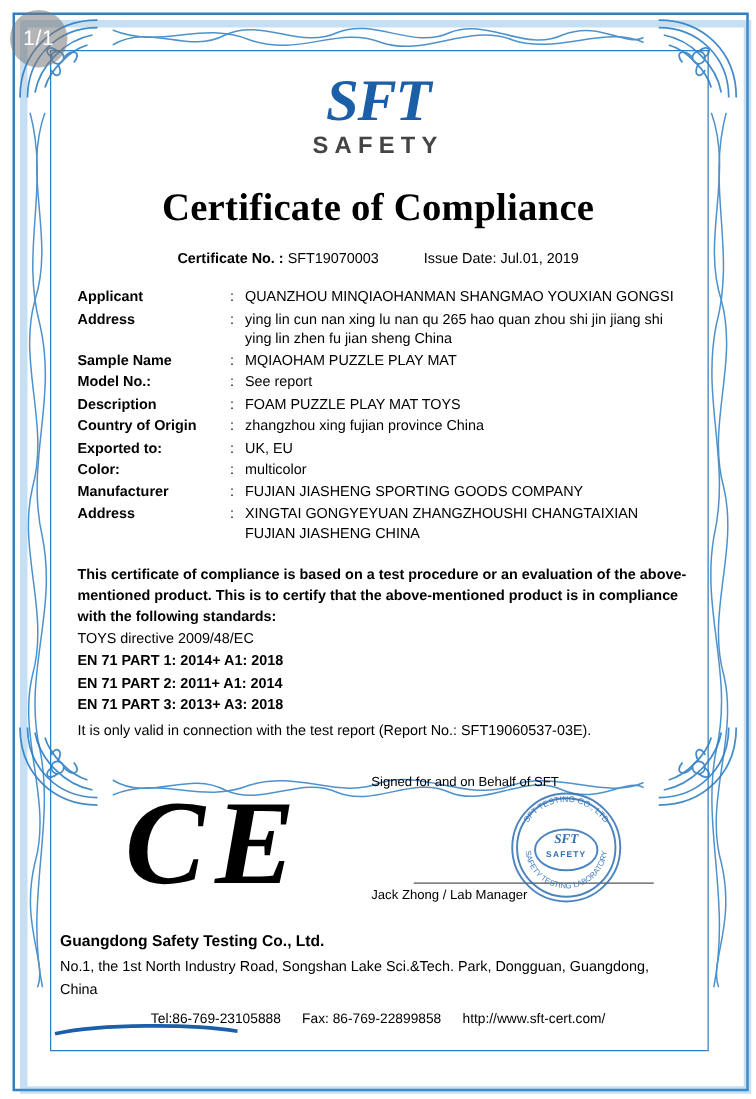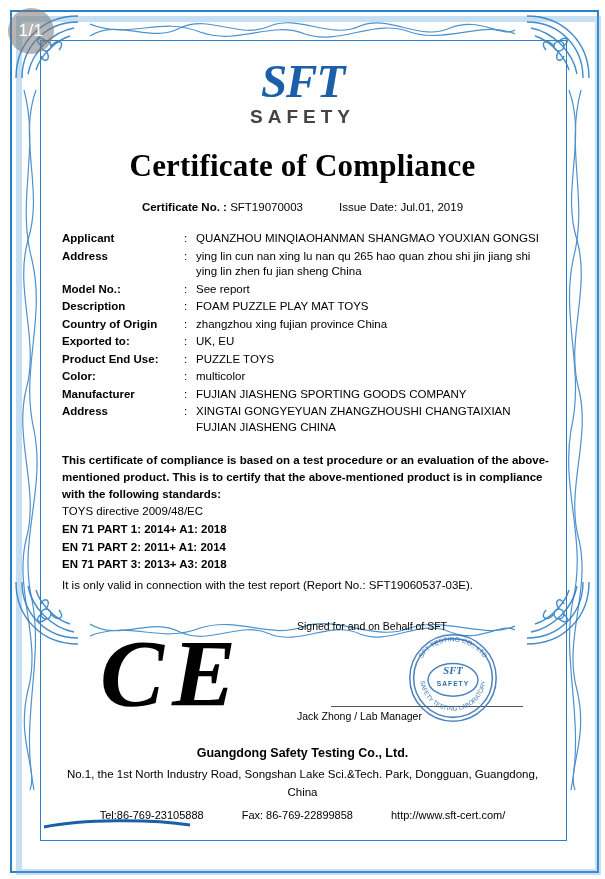--- a/index.html
+++ b/index.html
@@ -219,31 +219,30 @@
     position: absolute;
     right: 56px;
     top: 10px;
     width: 96px;
     height: 96px;
   }
 
   
   #footer {
     margin-top: 6px;
-    text-align: center;
     font-size: 11.5px;
     line-height: 1.5;
   }
   #company { font-weight: bold; font-size: 12.5px; }
   #addr { margin-top: 4px; }
   #contact-row {
     margin-top: 6px;
     display: flex;
     justify-content: center;
-    gap: 38px;
+    gap: 17px;
     font-size: 11px;
   }
 </style>
 </head>
 <body>
 
 <div id="certificate">
 
   <div id="frame-outer" class="border-frame"></div>
   <div id="frame-mid" class="border-frame"></div>
@@ -352,43 +351,43 @@
           <td class="k">Applicant</td>
           <td class="c">:</td>
           <td class="v">QUANZHOU MINQIAOHANMAN SHANGMAO YOUXIAN GONGSI</td>
         </tr>
         <tr>
           <td class="k">Address</td>
           <td class="c">:</td>
           <td class="v">ying lin cun nan xing lu nan qu 265 hao quan zhou shi jin jiang shi ying lin zhen fu jian sheng China</td>
         </tr>
         <tr>
+          <td class="k">Sample Name</td>
+          <td class="c">:</td>
+          <td class="v">MQIAOHAM PUZZLE PLAY MAT</td>
+        </tr>
+        <tr>
           <td class="k">Model No.:</td>
           <td class="c">:</td>
           <td class="v">See report</td>
         </tr>
         <tr>
           <td class="k">Description</td>
           <td class="c">:</td>
           <td class="v">FOAM PUZZLE PLAY MAT TOYS</td>
         </tr>
         <tr>
           <td class="k">Country of Origin</td>
           <td class="c">:</td>
           <td class="v">zhangzhou xing fujian province China</td>
         </tr>
         <tr>
           <td class="k">Exported to:</td>
           <td class="c">:</td>
           <td class="v">UK, EU</td>
-        </tr>
-        <tr>
-          <td class="k">Product End Use:</td>
-          <td class="c">:</td>
-          <td class="v">PUZZLE TOYS</td>
         </tr>
         <tr>
           <td class="k">Color:</td>
           <td class="c">:</td>
           <td class="v">multicolor</td>
         </tr>
         <tr>
           <td class="k">Manufacturer</td>
           <td class="c">:</td>
           <td class="v">FUJIAN JIASHENG SPORTING GOODS COMPANY</td>

